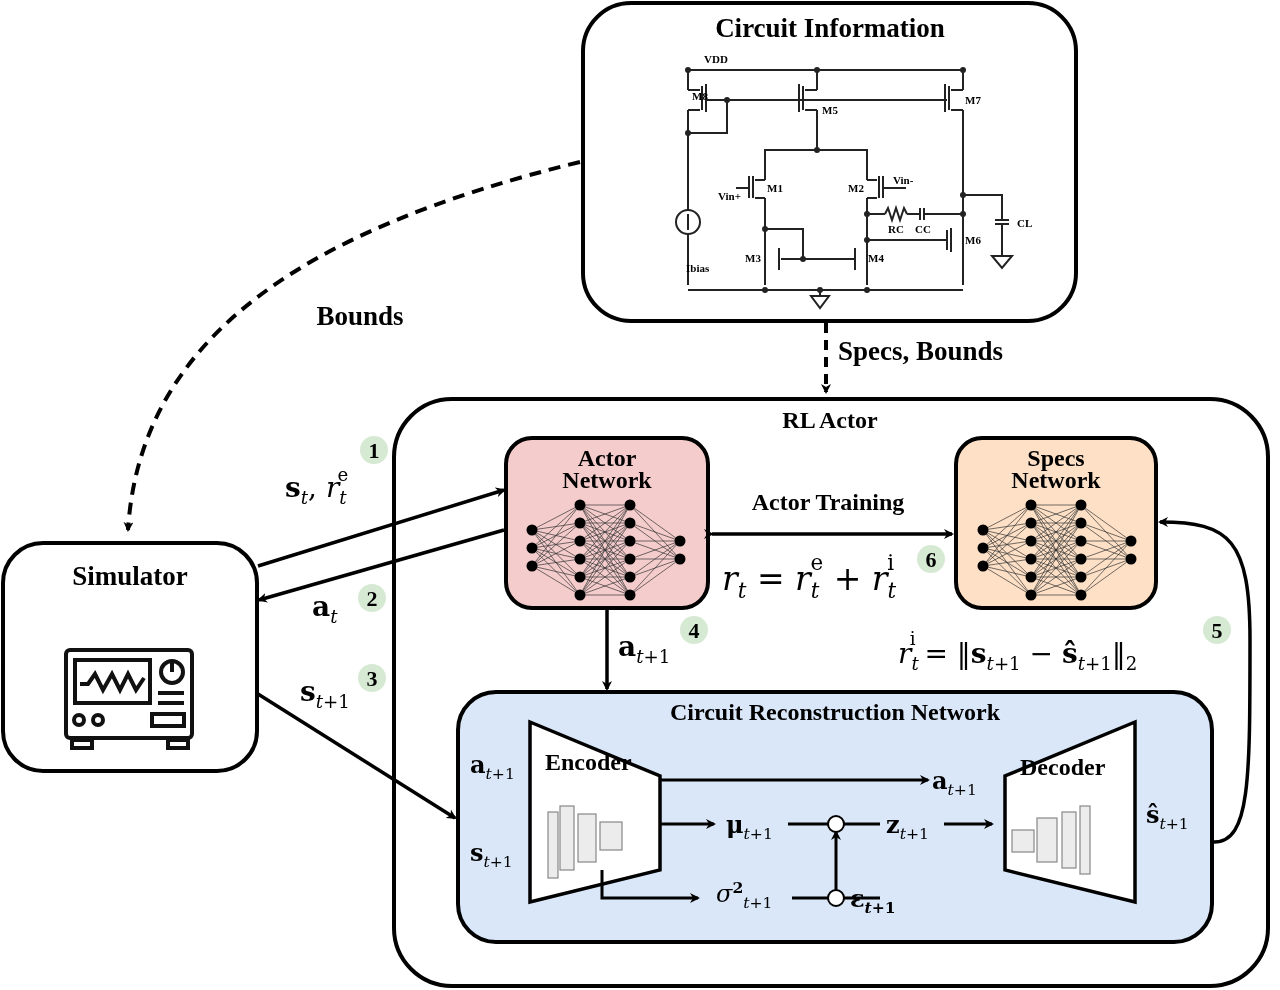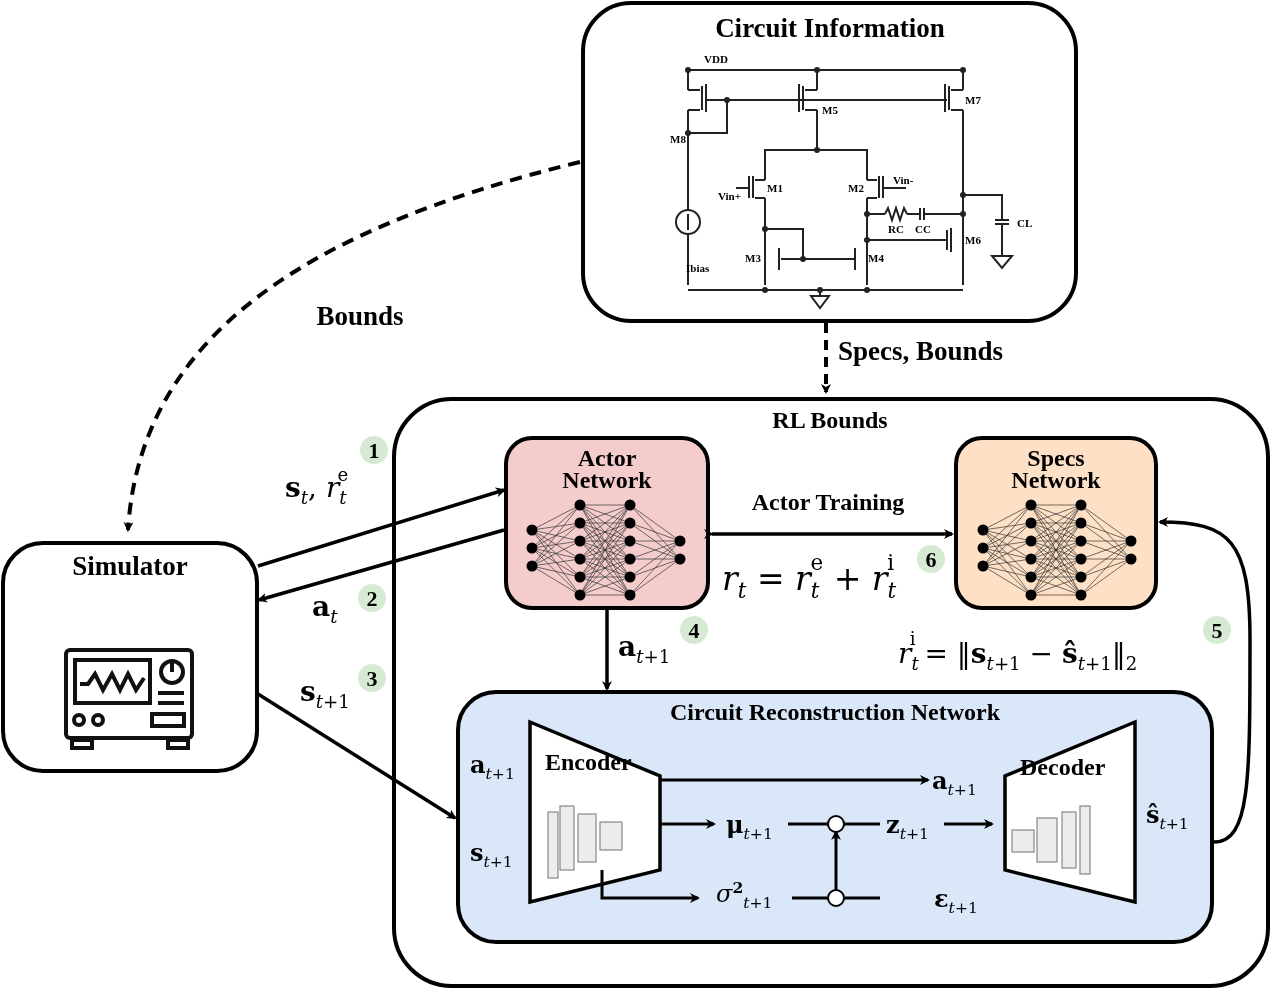--- a/index.html
+++ b/index.html
@@ -341,21 +341,21 @@
     <rect x="152" y="714" width="32" height="12"></rect>
     <rect x="72" y="740" width="20" height="8"></rect>
       <rect x="168" y="740" width="20" height="8"></rect>
   </g>
 </svg>
 
 <div class="lbl" style="left:600px;top:14px;width:460px;font-size:27px;">Circuit Information</div>
 
 <div style="position:absolute;left:0;top:0;font-family:'Liberation Serif',serif;font-weight:bold;font-size:11px;">
   <span style="position:absolute;left:704px;top:53px;">VDD</span>
-  <span style="position:absolute;left:670px;top:90px;margin-top:43px;">M8</span>
+  <span style="position:absolute;left:692px;top:90px;">M8</span>
   <span style="position:absolute;left:822px;top:104px;">M5</span>
   <span style="position:absolute;left:965px;top:94px;">M7</span>
   <span style="position:absolute;left:718px;top:190px;">Vin+</span>
   <span style="position:absolute;left:767px;top:182px;">M1</span>
   <span style="position:absolute;left:848px;top:182px;">M2</span>
   <span style="position:absolute;left:893px;top:174px;">Vin-</span>
   <span style="position:absolute;left:686px;top:217px;margin-top:45px;">Ibias</span>
   <span style="position:absolute;left:888px;top:223px;">RC</span>
   <span style="position:absolute;left:915px;top:223px;">CC</span>
   <span style="position:absolute;left:1017px;top:217px;">CL</span>
@@ -363,24 +363,24 @@
   <span style="position:absolute;left:745px;top:252px;">M3</span>
   <span style="position:absolute;left:868px;top:252px;">M4</span>
 </div>
 
 <div class="lbl" style="left:240px;top:298px;width:240px;font-size:27px;">
   <div style="margin-top:4px">Bounds</div>
 </div>
 <div class="lbl" style="left:838px;top:337px;font-size:27px;">Specs, Bounds</div>
 
 <div class="lbl" style="left:3px;top:552px;width:254px;font-size:27px;">
-  <div style="margin-top:0">Simulator</div>
+  <div style="margin-top:10px">Simulator</div>
 </div>
 
-<div class="lbl" style="left:700px;top:408px;width:260px;font-size:24px;">RL Bounds</div>
+<div class="lbl" style="left:700px;top:408px;width:260px;font-size:24px;">RL Actor</div>
 
 <div class="lbl" style="left:506px;top:447px;width:202px;font-size:24px;line-height:0.92;">
   <div>Actor</div>
   <div>Network</div>
 </div>
 <div class="lbl" style="left:956px;top:447px;width:200px;font-size:24px;line-height:0.92;">
   <div>Specs</div>
   <div>Network</div>
 </div>
 <div class="lbl" style="left:730px;top:490px;width:196px;font-size:24px;">Actor Training</div>
@@ -402,14 +402,14 @@
 <div class="lbl" style="left:458px;top:700px;width:754px;font-size:24px;">Circuit Reconstruction Network</div>
 <div class="lbl" style="left:545px;top:750px;font-size:24px;">Encoder</div>
 <div class="lbl" style="left:1020px;top:755px;font-size:24px;">Decoder</div>
 
 <div class="math" style="left:470px;top:750px;font-size:24px;"><b>a</b><sub><i>t</i>+1</sub></div>
 <div class="math" style="left:470px;top:838px;font-size:24px;"><b>s</b><sub><i>t</i>+1</sub></div>
 <div class="math" style="left:932px;top:766px;font-size:24px;"><b>a</b><sub><i>t</i>+1</sub></div>
 <div class="math" style="left:726px;top:810px;font-size:24px;"><b>μ</b><sub><i>t</i>+1</sub></div>
 <div class="math" style="left:716px;top:878px;font-size:24px;"><i>σ</i><sup><b>2</b></sup><sub><i>t</i>+1</sub></div>
 <div class="math" style="left:886px;top:810px;font-size:24px;"><b>z</b><sub><i>t</i>+1</sub></div>
-<div class="math" style="left:934px;top:884px;font-size:24px;"><b>ε</b><sub><i>t</i>+1</sub></div>
+<div class="math" style="left:850px;top:884px;font-size:24px;font-weight:bold;"><b>ε</b><sub><i>t</i>+1</sub></div>
 <div class="math" style="left:1146px;top:800px;font-size:24px;"><b>ŝ</b><sub><i>t</i>+1</sub></div>
 
 </body></html>

